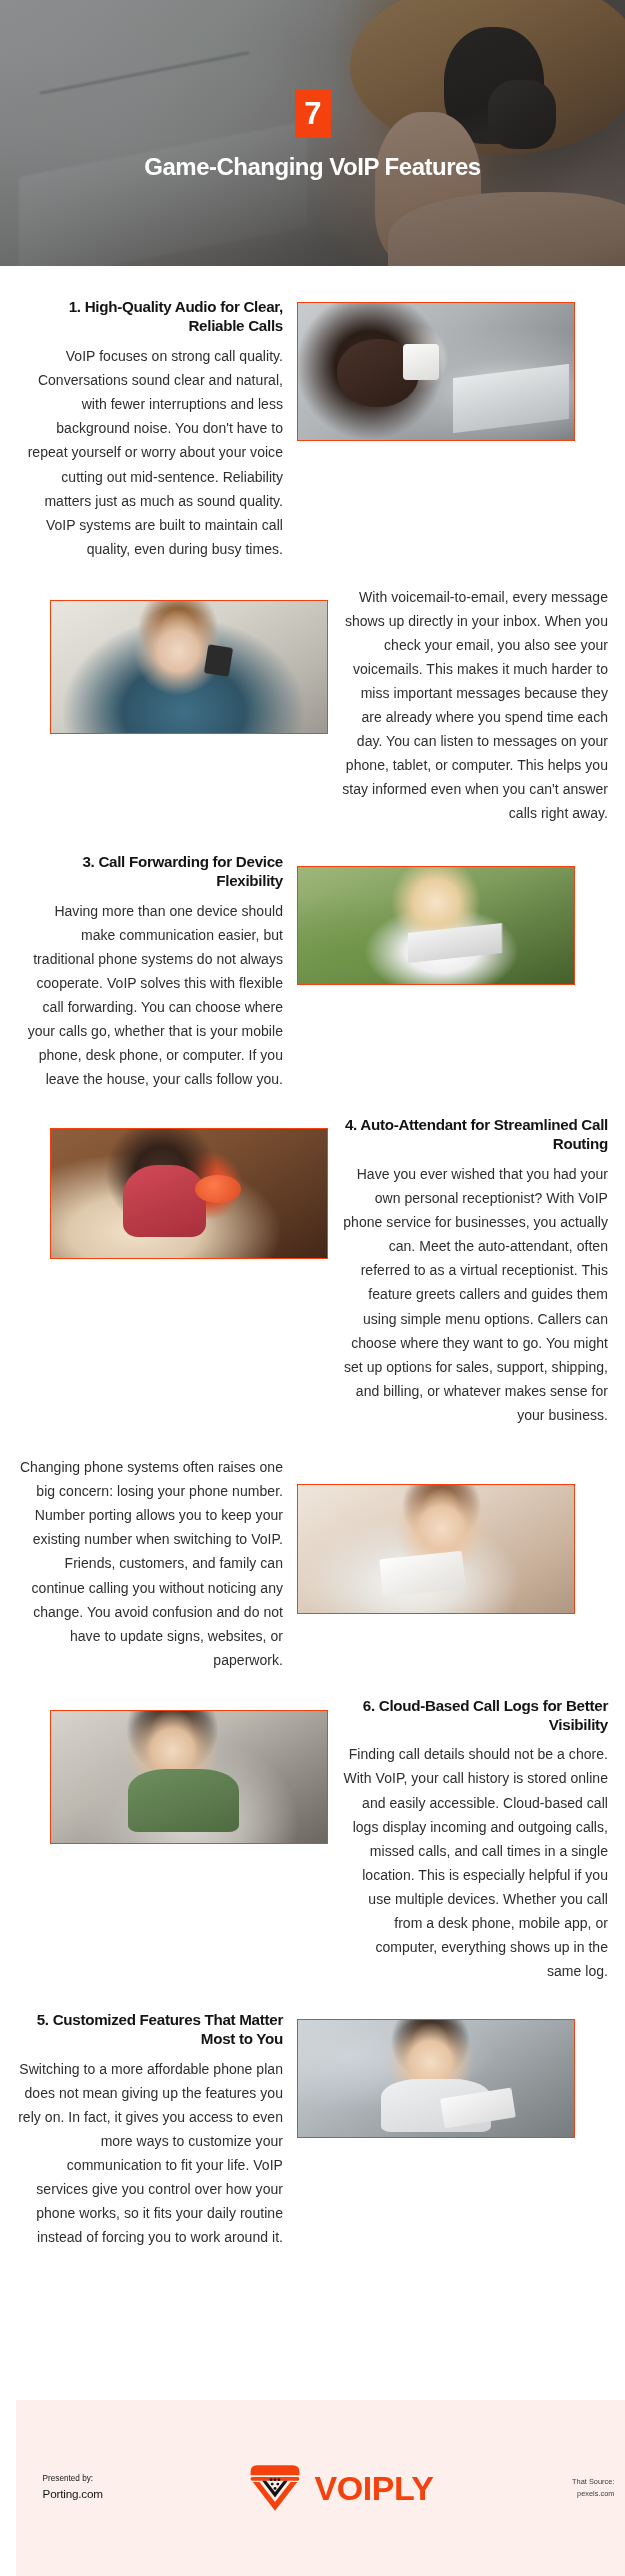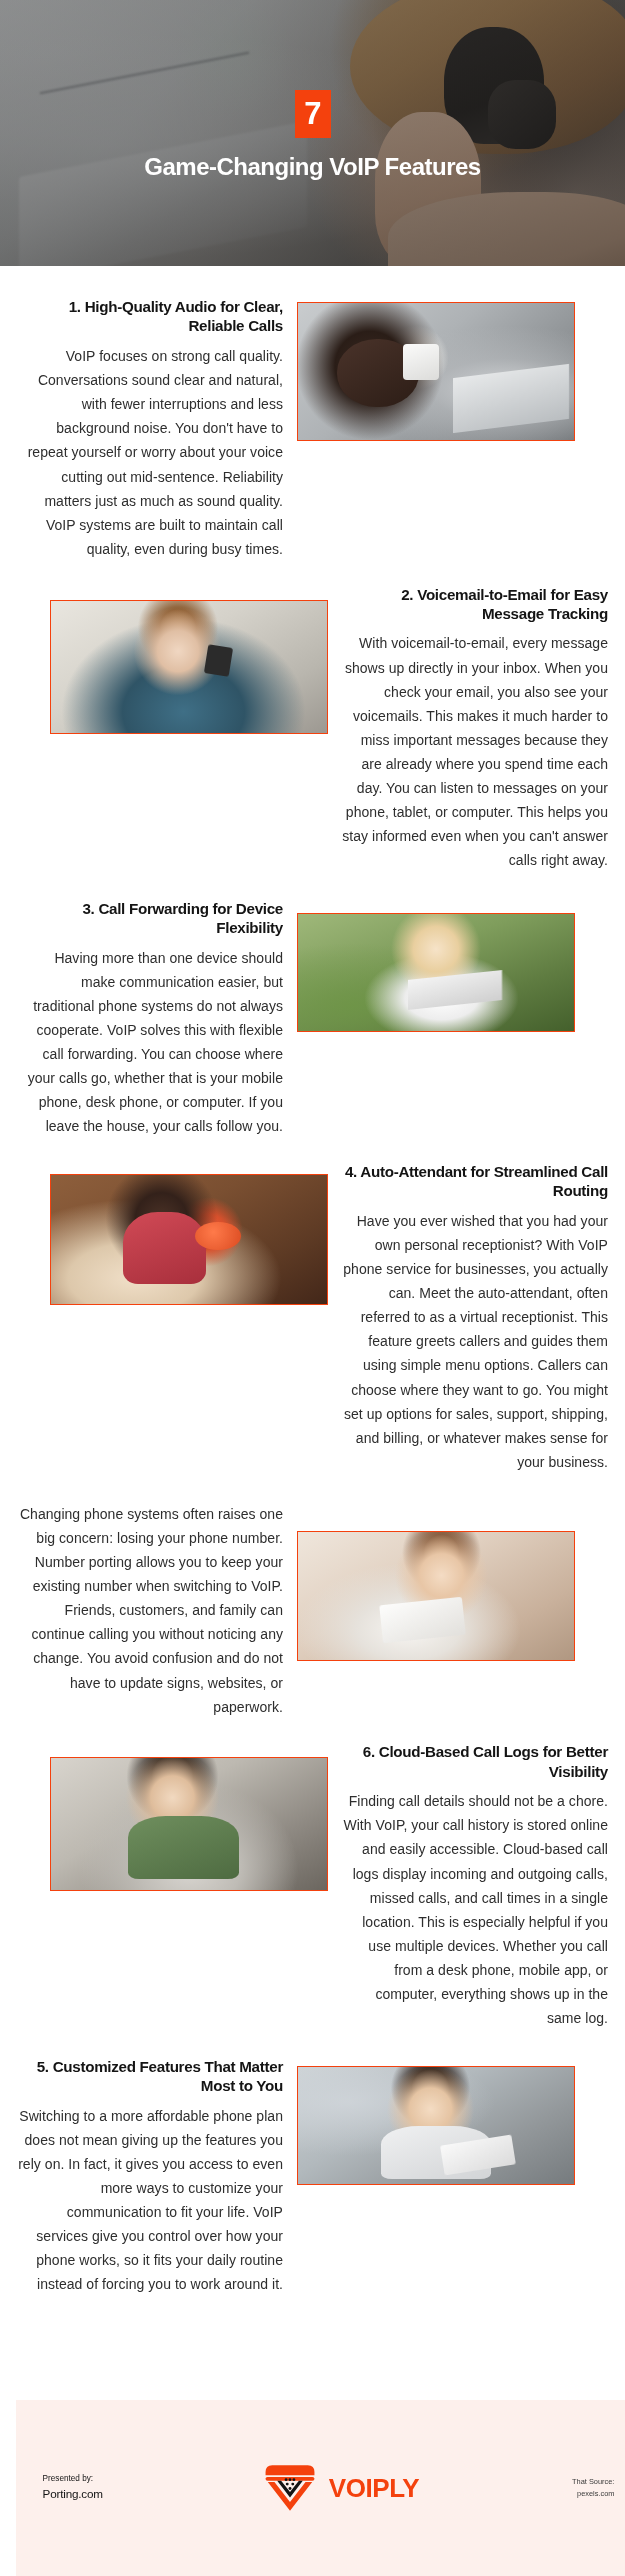--- a/index.html
+++ b/index.html
@@ -284,21 +284,21 @@
   .footer-left .dom { font-size: 11.7px; letter-spacing: -0.2px; }
   .footer-center {
     flex: 1 1 auto;
     display: flex;
     align-items: center;
     justify-content: center;
     gap: 11px;
   }
   .logo-mark { width: 56px; height: 50px; flex: 0 0 56px; }
   .logo-word {
-    font-size: 26px;
+    font-size: 34px;
     font-weight: 700;
     color: #f4410d;
     letter-spacing: -0.4px;
     line-height: 1;
   }
   .footer-right {
     width: 109px;
     flex: 0 0 109px;
     text-align: right;
     font-size: 7.4px;
@@ -341,21 +341,20 @@
             <div class="blob-head"></div>
               <div class="blob-phone"></div>
               <div class="blob-lap"></div>
           </div>
         </div>
       </div>
     </div>
 
     <div class="section text-right" style="padding-top:19px;">
       <div class="col-text">
-        <h2 class="sec-title">2. Voicemail-to-Email for Easy Message Tracking</h2>
         <p class="sec-body">With voicemail-to-email, every message shows up directly in your inbox. When you check your email, you also see your voicemails. This makes it much harder to miss important messages because they are already where you spend time each day. You can listen to messages on your phone, tablet, or computer. This helps you stay informed even when you can't answer calls right away.</p>
       </div>
       <div class="col-img">
         <div class="photo" style="height:134px;margin-top:20.3px;">
           <div class="photo-inner ph2">
               <div class="blob-phone"></div>
             </div>
         </div>
       </div>
     </div>

